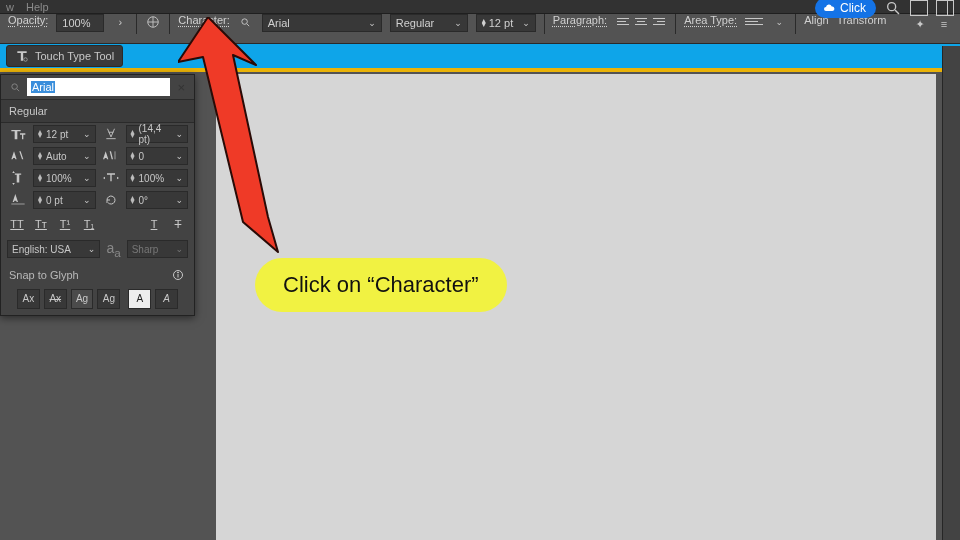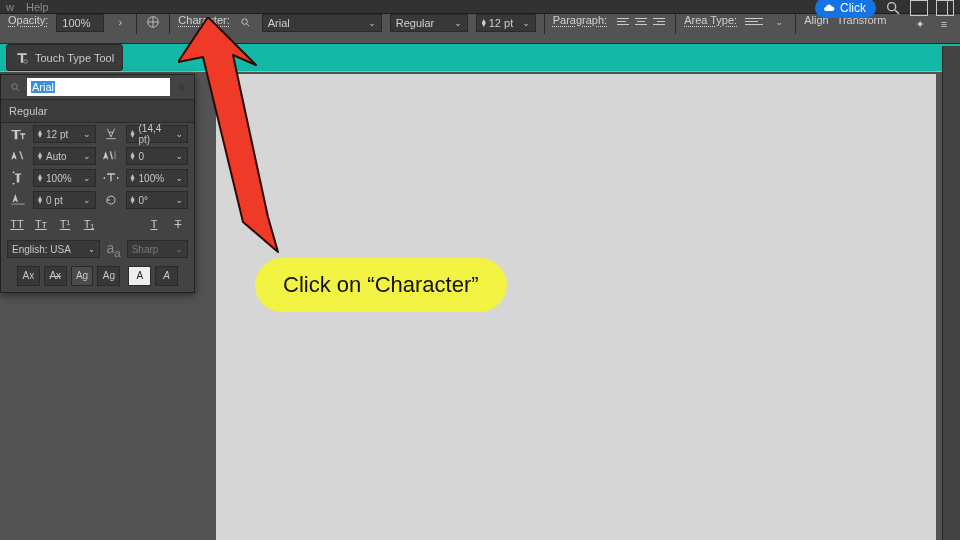--- a/index.html
+++ b/index.html
@@ -27,21 +27,21 @@
   .sep { width: 1px; height: 20px; background: #2a2a2a; }
   .para-icons { display: flex; gap: 2px; }
   .pi { width: 16px; height: 14px; border-radius: 2px; display: flex; flex-direction: column; justify-content: center; gap: 2px; padding: 2px; }
   .pi span { height: 1px; background: #c8c8c8; }
   .at { width: 18px; height: 14px; display: flex; flex-direction: column; justify-content: center; gap: 2px; }
   .at span { height: 1px; background: #c8c8c8; }
 
   .far-right { position: absolute; right: 8px; top: 16px; display: flex; gap: 8px; color: #888; }
 
   
-  .tool-row { height: 28px; background: #14b8a6; border-bottom: 1px solid #eab308; display: flex; padding: 0 6px; }
+  .tool-row { height: 28px; background: #0ea5e9; border-bottom: 4px solid #eab308; display: flex; align-items: center; padding: 0 6px; }
   .tt-btn { display: flex; align-items: center; gap: 6px; background: #3a3a3a; border: 1px solid #2a2a2a; padding: 3px 8px; border-radius: 3px; }
 
   
   .char-panel { position: absolute; left: 0; top: 74px; width: 195px; background: #434343; border: 1px solid #222; box-shadow: 0 2px 8px rgba(0,0,0,.5); }
   .cp-row { display: flex; align-items: center; padding: 3px 6px; gap: 4px; }
   .search-field { flex: 1; background: #fff; color: #000; height: 18px; display: flex; align-items: center; padding: 0 4px; }
   .search-field .sel { background: #3a8edb; color: #fff; padding: 0 1px; }
   .closex { font-size: 13px; color: #333; padding: 0 3px; }
   .style-row { padding: 5px 8px; background: #3b3b3b; border-top: 1px solid #2a2a2a; border-bottom: 1px solid #2a2a2a; }
   .opt-grid { display: flex; flex-direction: column; }
@@ -304,20 +304,30 @@
         <span>English: USA</span>
         <span class="chev">⌄</span>
       </div>
     <span style="font-size:14px;color:#888">a<sub>a</sub></span>
     <div class="mini-dd" style="flex:.8;color:#777">
         <span>Sharp</span>
         <span class="chev">⌄</span>
       </div>
   </div>
 
+  <div class="snap-row">
+    <span>Snap to Glyph</span>
+    <span class="ico">
+      <svg width="12" height="12" viewBox="0 0 24 24" fill="none" stroke="#c8c8c8" stroke-width="2">
+          <circle cx="12" cy="12" r="9"></circle>
+          <line x1="12" y1="10" x2="12" y2="17"></line>
+          <circle cx="12" cy="7" r="1" fill="#c8c8c8"></circle>
+        </svg>
+    </span>
+  </div>
 
   <div class="glyph-row">
     <div class="gbox">
         <span>Ax</span>
       </div>
     <div class="gbox" style="text-decoration:line-through">
         <span>Ax</span>
       </div>
     <div class="gbox" style="background:#4b4b4b">
         <span>Ag</span>

